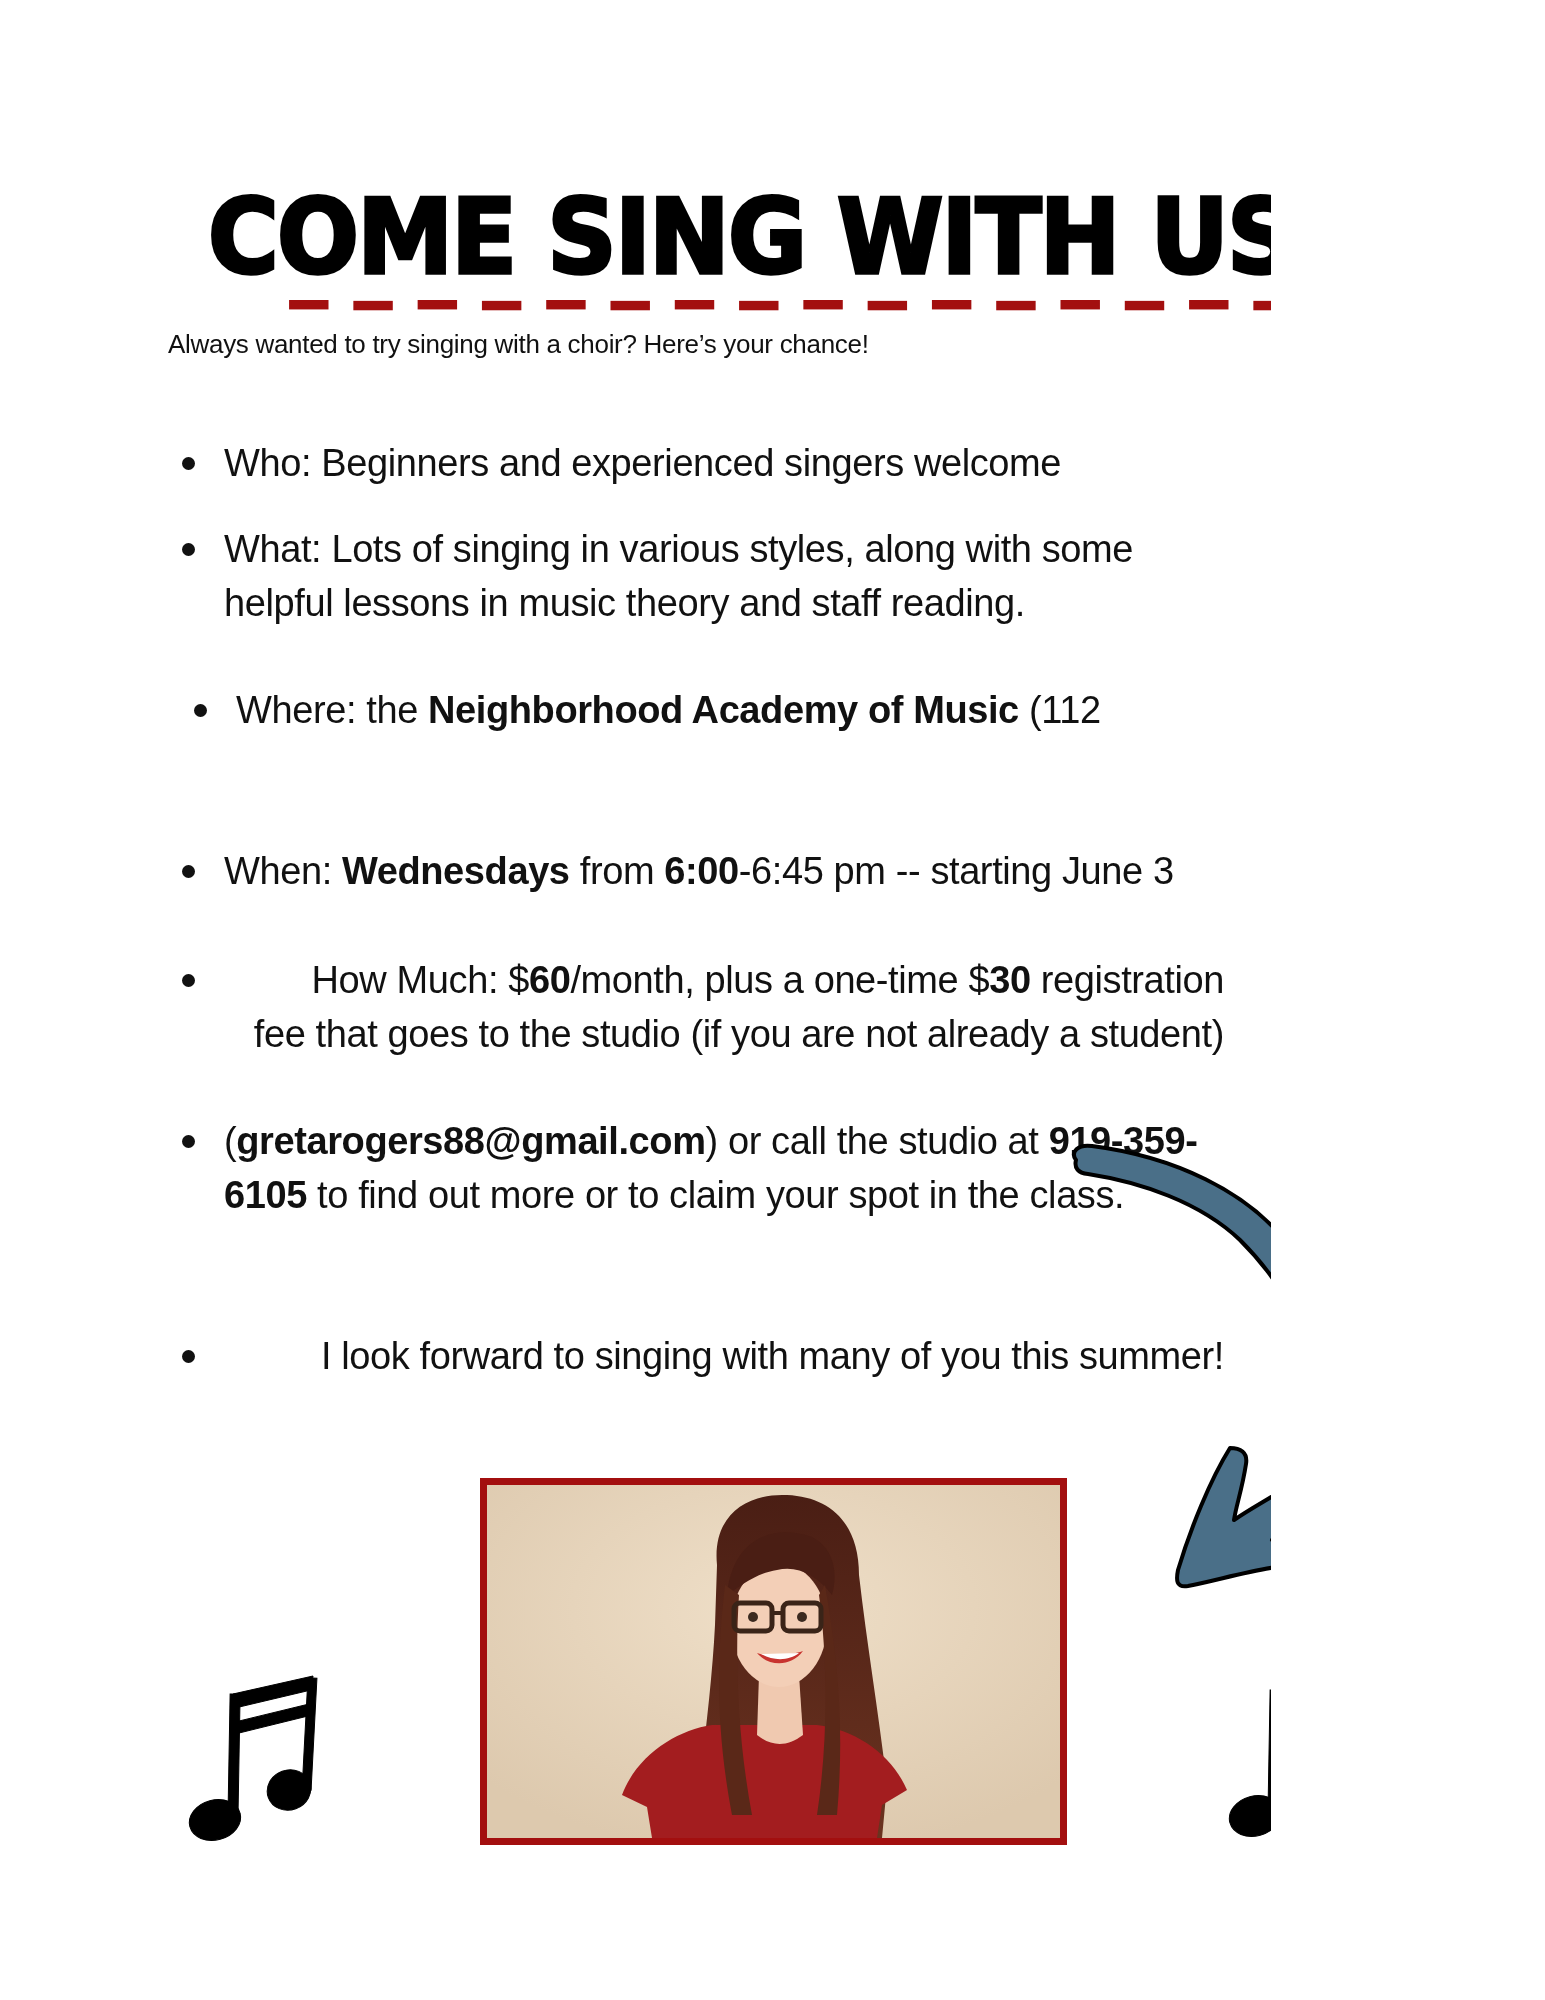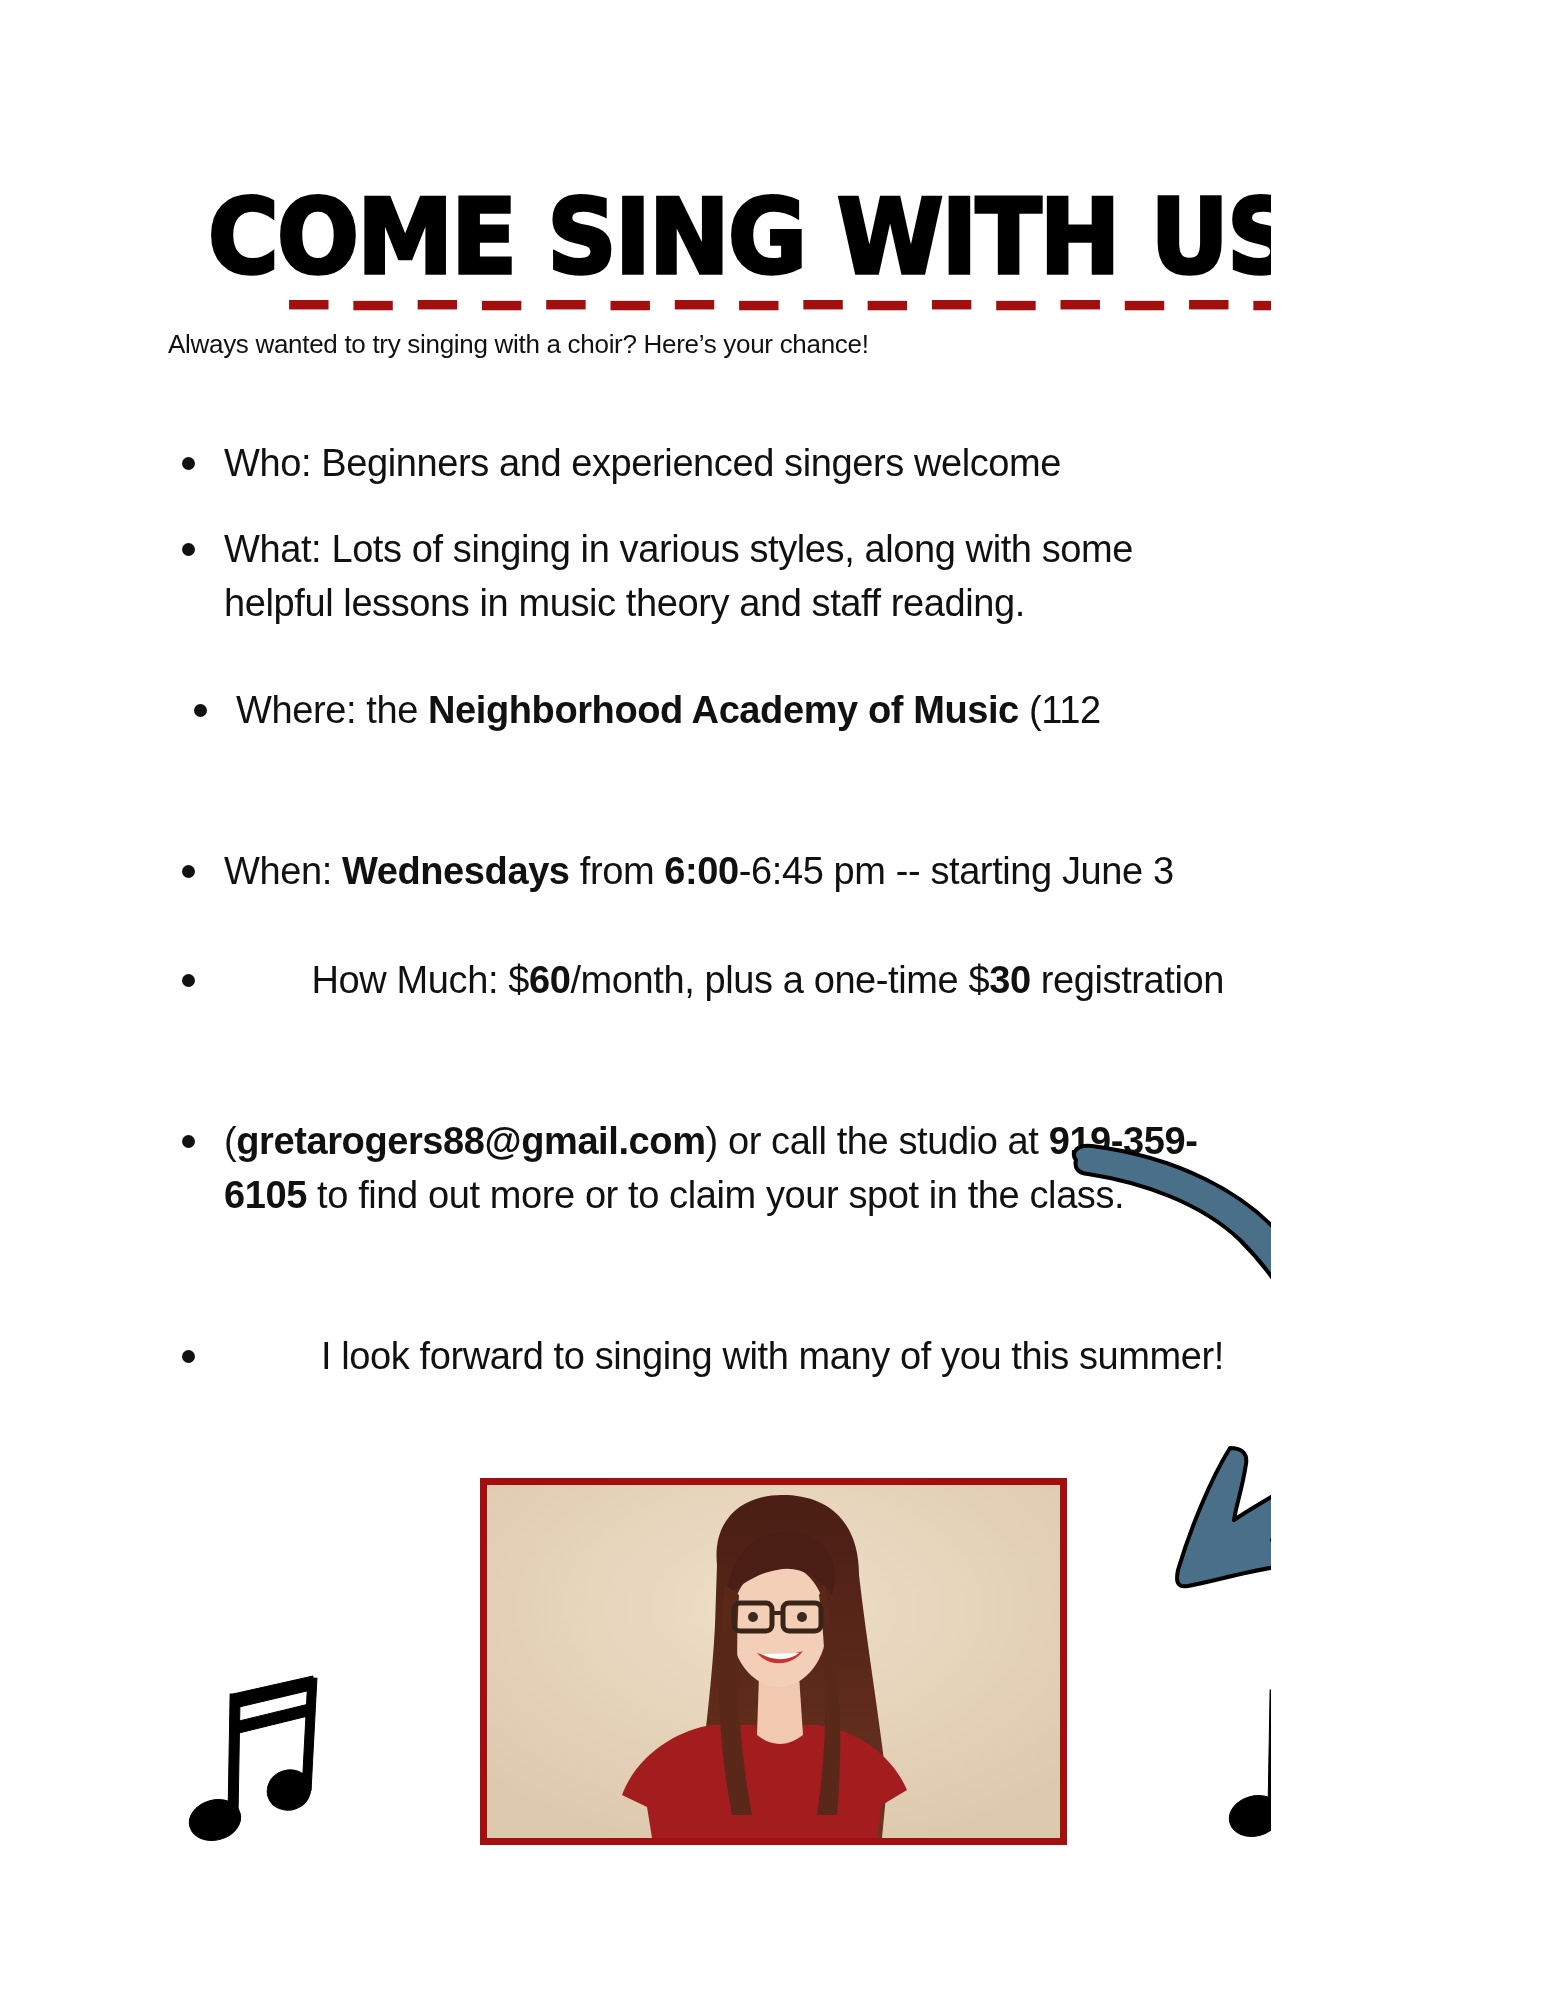--- a/index.html
+++ b/index.html
@@ -124,20 +124,21 @@
         <span class="bullet-dot"></span>
         <span class="line"><span>Where: the </span><b>Neighborhood Academy of Music</b><span> (112</span></span>
       </li>
       <li class="bullet" style="top: 844px;">
         <span class="bullet-dot"></span>
         <span class="line"><span>When: </span><b>Wednesdays</b><span> from </span><b>6:00</b><span>-6:45 pm -- starting June 3</span></span>
       </li>
       <li class="bullet" style="top: 953px; text-align: right;">
         <span class="bullet-dot"></span>
         <span class="line"><span>How Much: $</span><b>60</b><span>/month, plus a one-time $</span><b>30</b><span> registration</span></span>
+        <span class="line"><span>fee that goes to the studio (if you are not already a student)</span></span>
       </li>
       <li class="bullet" style="top: 1114px;">
         <span class="bullet-dot"></span>
         <span class="line"><span>(</span><b>gretarogers88@gmail.com</b><span>) or call the studio at </span><b>919-359-</b></span>
         <span class="line"><b>6105</b><span> to find out more or to claim your spot in the class.</span></span>
       </li>
       <li class="bullet" style="top: 1329px; text-align: right;">
         <span class="bullet-dot"></span>
         <span class="line"><span>I look forward to singing with many of you this summer!</span></span>
       </li>

